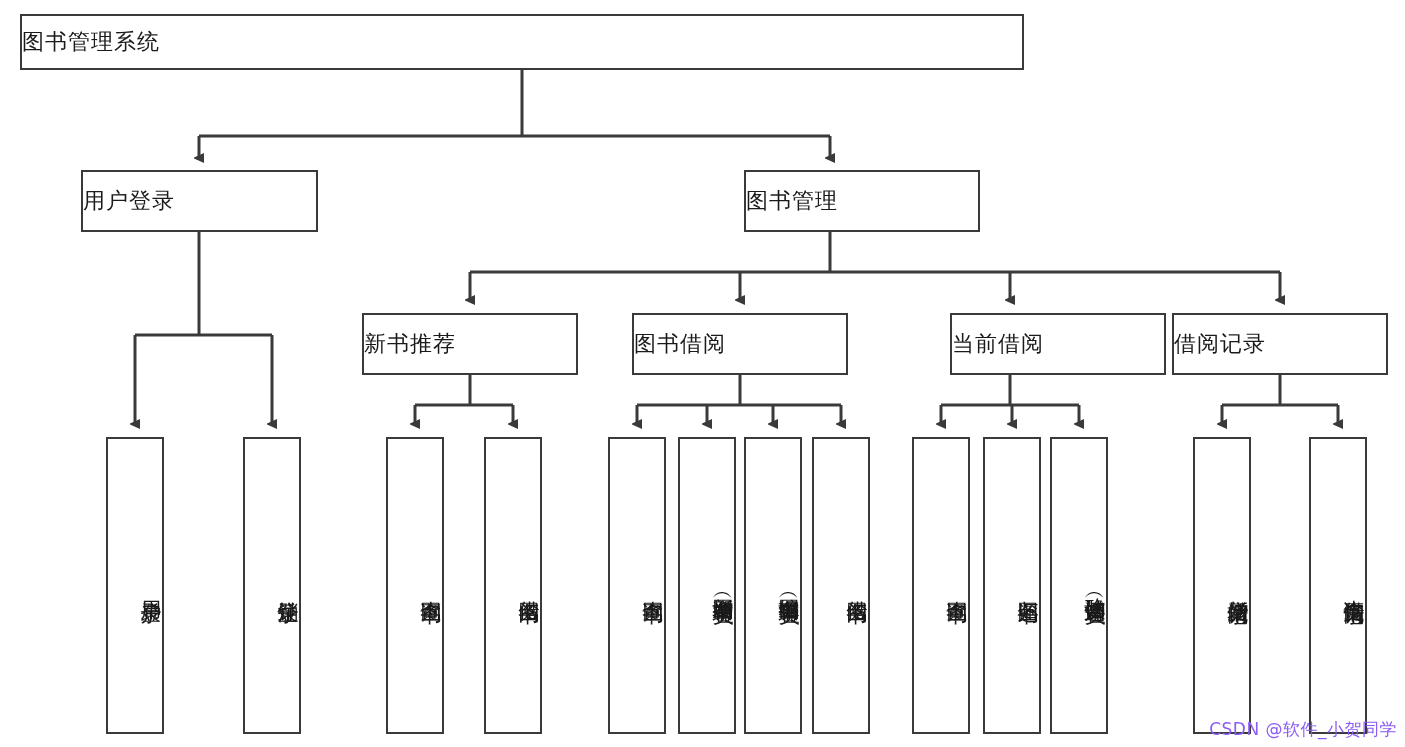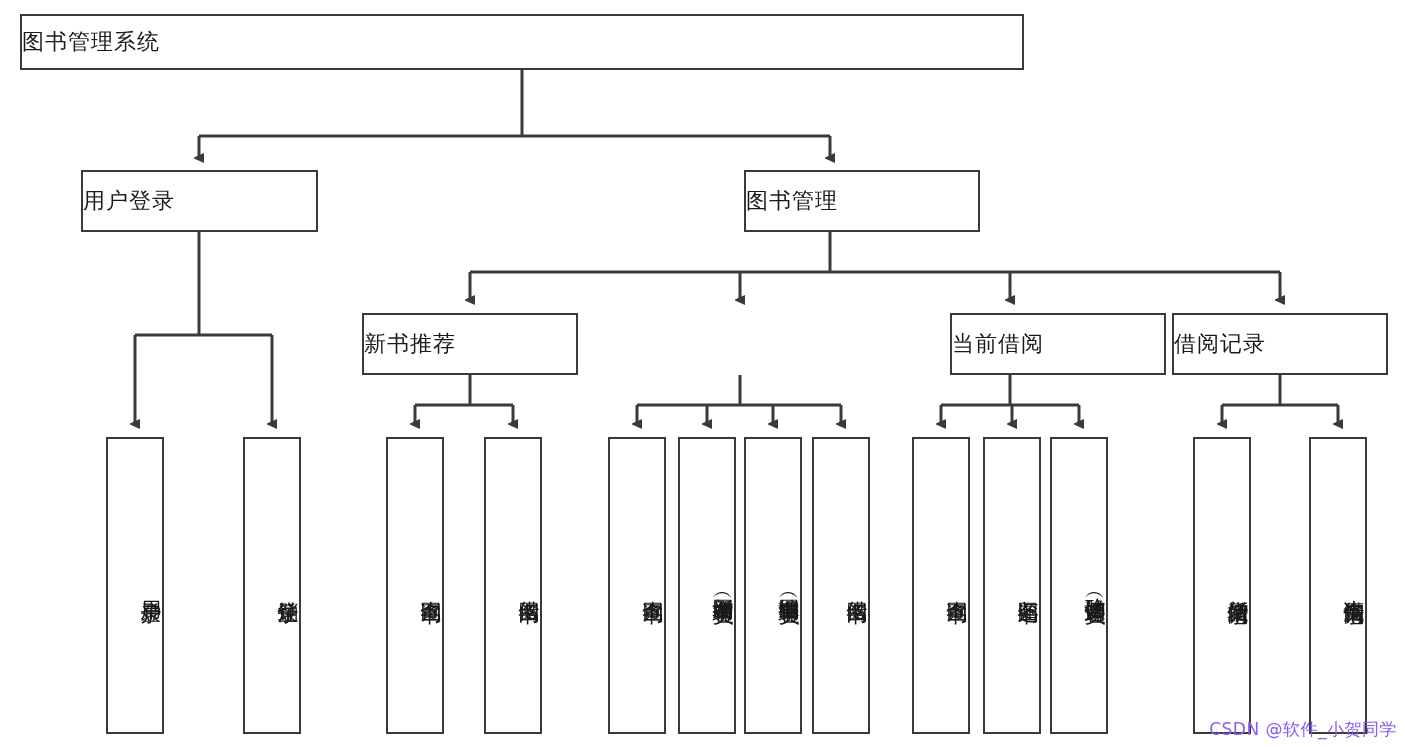--- a/index.html
+++ b/index.html
@@ -125,20 +125,23 @@
   <div class="node horiz" style="left:81px;top:170px;width:237px;height:62px;">
     <span class="label">用户登录</span>
   </div>
   <div class="node horiz" style="left:712px;top:170px;width:236px;height:62px;margin-left:32px;">
     <span class="label">图书管理</span>
   </div>
 
   <div class="node horiz" style="left:362px;top:313px;width:216px;height:62px;">
     <span class="label">新书推荐</span>
   </div>
+  <div class="node horiz" style="left:632px;top:313px;width:216px;height:62px;">
+    <span class="label">图书借阅</span>
+  </div>
   <div class="node horiz" style="left:902px;top:313px;width:216px;height:62px;margin-left:48px;">
     <span class="label">当前借阅</span>
   </div>
   <div class="node horiz" style="left:1172px;top:313px;width:216px;height:62px;">
     <span class="label">借阅记录</span>
   </div>
 
   <div class="node vert" style="left:106px;top:437px;width:58px;height:297px;">
     <span class="label">用户登录</span>
   </div>

